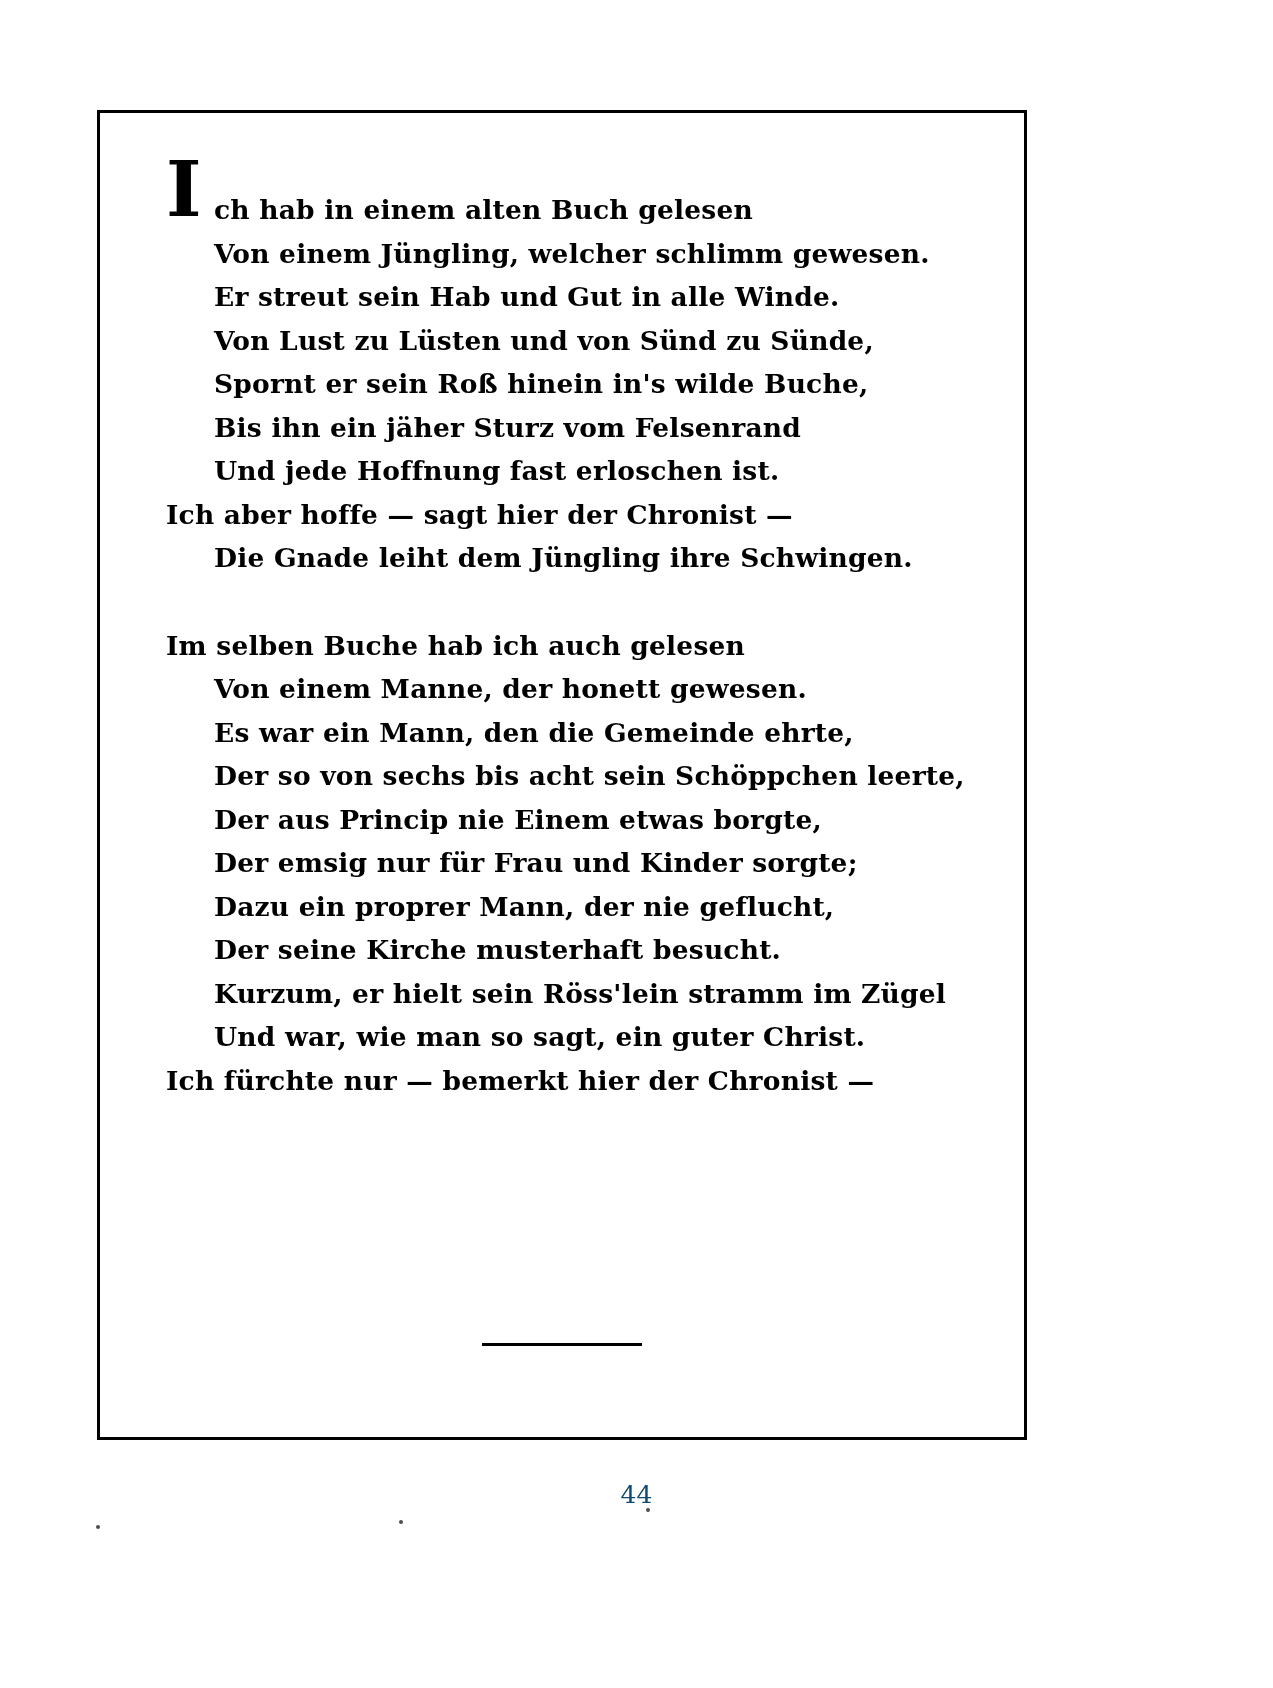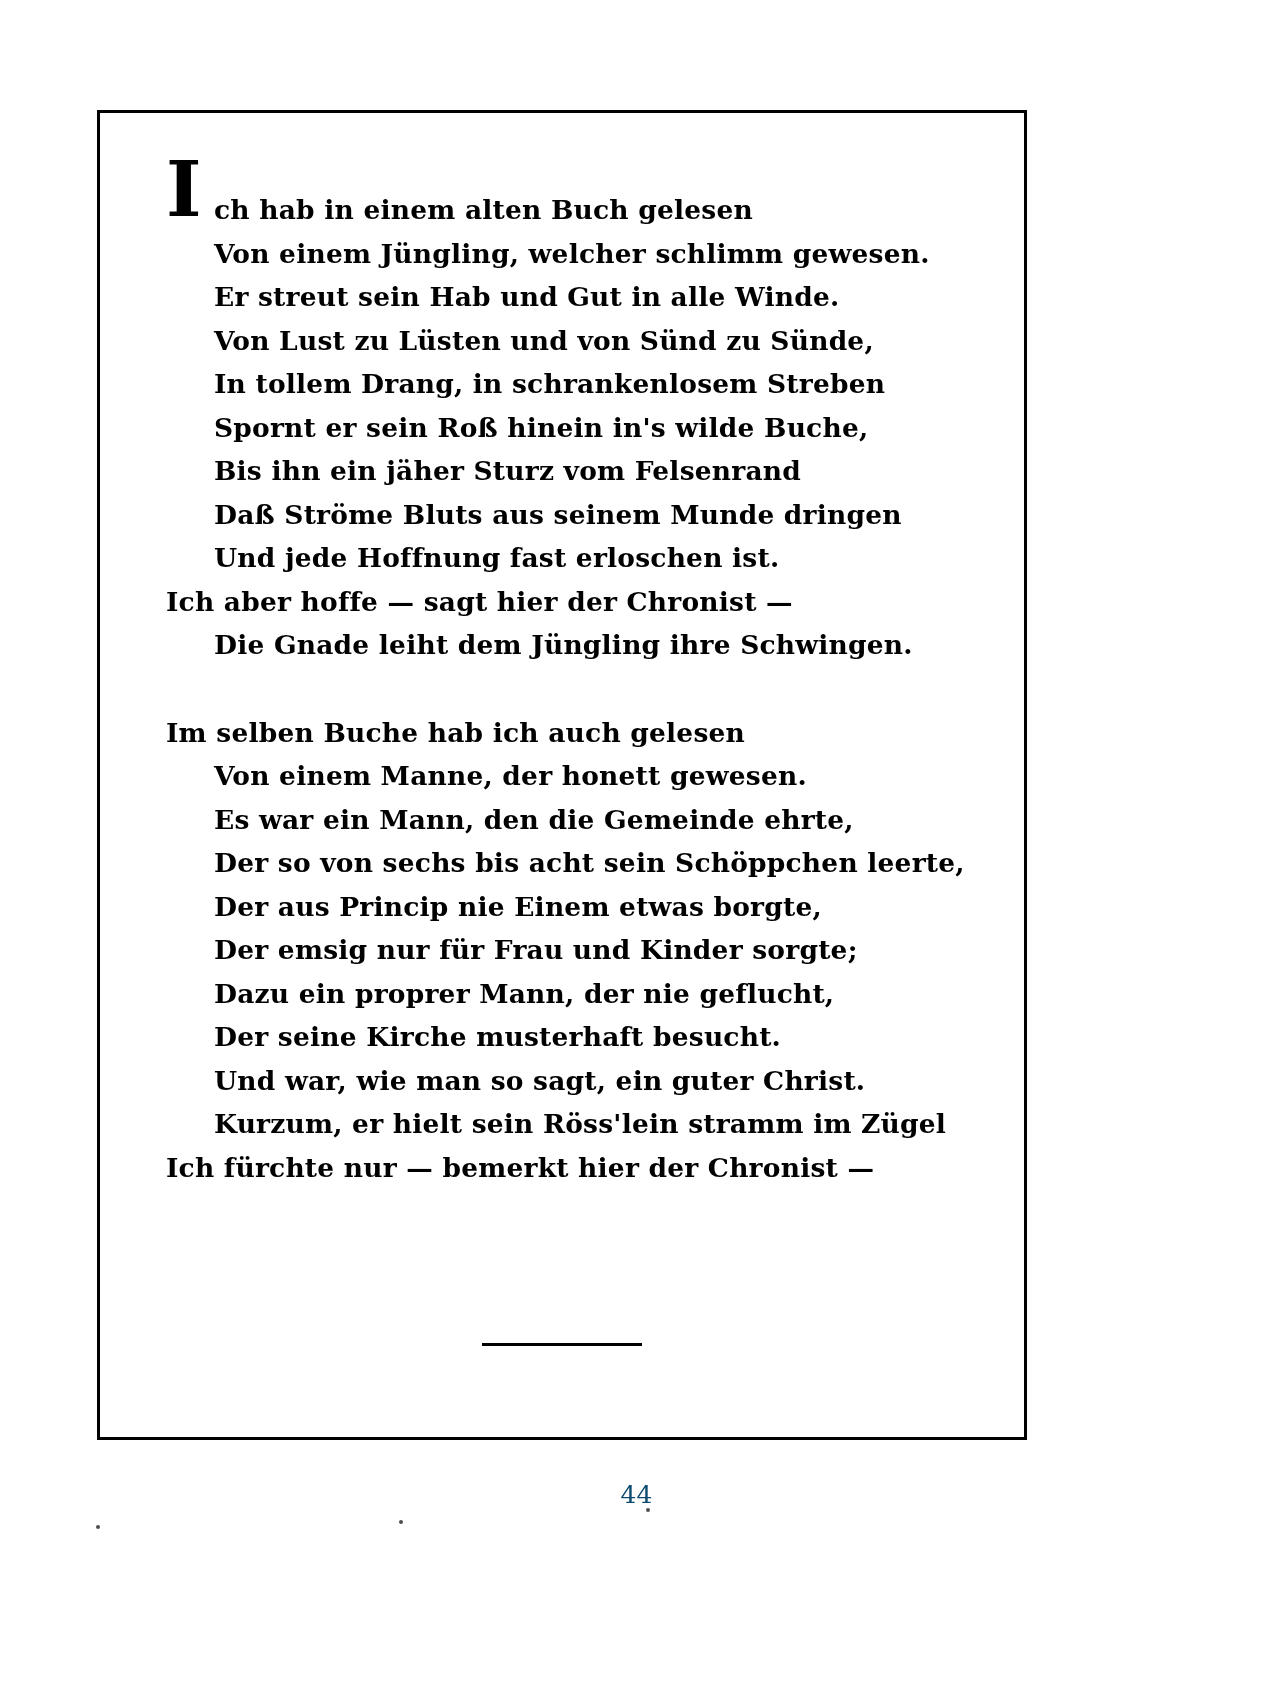--- a/index.html
+++ b/index.html
@@ -123,40 +123,38 @@
     <div class="poem-body">
 
       <div class="stanza">
         <div class="line dropcap-line">
           <span class="dropcap">I</span>
           <span>ch hab in einem alten Buch gelesen</span>
         </div>
         <div class="line indent">Von einem Jüngling, welcher schlimm gewesen.</div>
         <div class="line indent">Er streut sein Hab und Gut in alle Winde.</div>
         <div class="line indent">Von Lust zu Lüsten und von Sünd zu Sünde,</div>
-        <div class="line indent">In tollem Drang, in schrankenlosem Streben</div>
         <div class="line indent">Spornt er sein Roß hinein in's wilde Buche,</div>
         <div class="line indent">Bis ihn ein jäher Sturz vom Felsenrand</div>
-        <div class="line indent">Daß Ströme Bluts aus seinem Munde dringen</div>
         <div class="line indent">Und jede Hoffnung fast erloschen ist.</div>
         <div class="line flush">Ich aber hoffe — sagt hier der Chronist —</div>
         <div class="line indent">Die Gnade leiht dem Jüngling ihre Schwingen.</div>
       </div>
 
       <div class="stanza">
         <div class="line flush">Im selben Buche hab ich auch gelesen</div>
         <div class="line indent">Von einem Manne, der honett gewesen.</div>
         <div class="line indent">Es war ein Mann, den die Gemeinde ehrte,</div>
         <div class="line indent">Der so von sechs bis acht sein Schöppchen leerte,</div>
         <div class="line indent">Der aus Princip nie Einem etwas borgte,</div>
         <div class="line indent">Der emsig nur für Frau und Kinder sorgte;</div>
         <div class="line indent">Dazu ein proprer Mann, der nie geflucht,</div>
         <div class="line indent">Der seine Kirche musterhaft besucht.</div>
+        <div class="line indent">Kurzum, er hielt sein Röss'lein stramm im Zügel</div>
         <div class="line indent">Und war, wie man so sagt, ein guter Christ.</div>
-        <div class="line indent">Kurzum, er hielt sein Röss'lein stramm im Zügel</div>
         <div class="line flush">Ich fürchte nur — bemerkt hier der Chronist —</div>
       </div>
 
     </div>
 
     <div class="divider-wrap">
       <span class="divider"></span>
     </div>
 
   </div>

